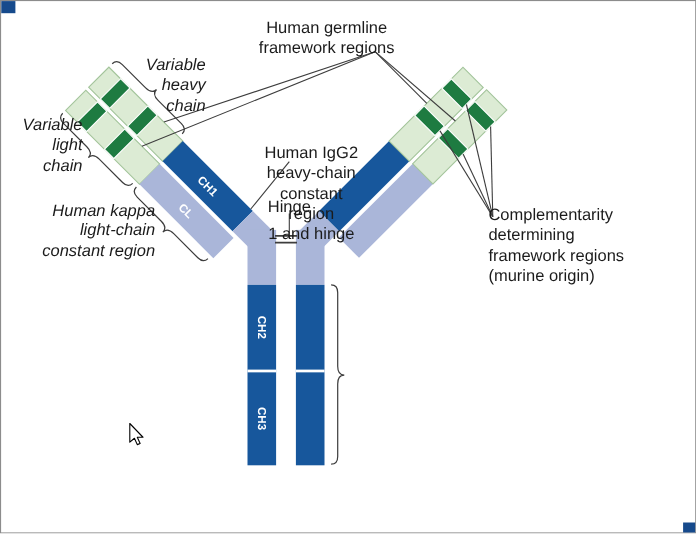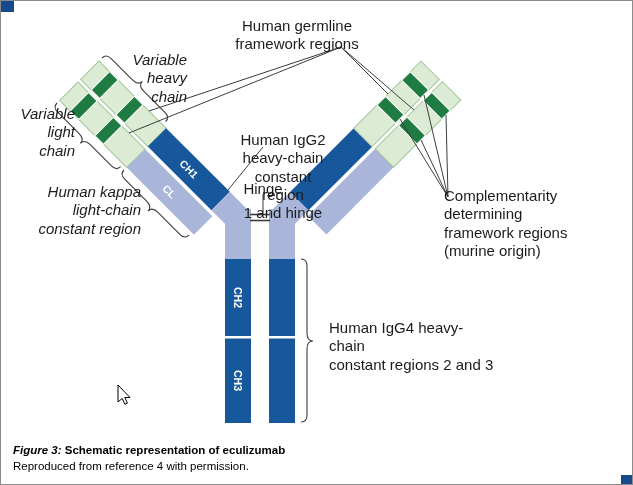--- a/index.html
+++ b/index.html
@@ -129,21 +129,15 @@
 light-chain
 constant region</div>
   <div class="lbl center" style="left:232px;top:92px;width:100px;margin-top:38px;">Human IgG2
 heavy-chain
 constant region
 1 and hinge</div>
   <div class="lbl center" style="left:242px;top:179px;width:40px;">Hinge</div>
   <div class="lbl" style="left:443px;top:186px;width:175px;">Complementarity determining
 framework regions
 (murine origin)</div>
-  <div class="lbl" style="left:328px;top:318px;width:170px;">Human IgG4 heavy-chain
-constant regions 2 and 3</div>
 
-  <div class="caption">
-    <span class="figno">Figure 3:</span><span class="title"> Schematic representation of eculizumab</span>
-    <span class="credit">Reproduced from reference 4 with permission.</span>
-  </div>
 
 </div>
 
 </body></html>

